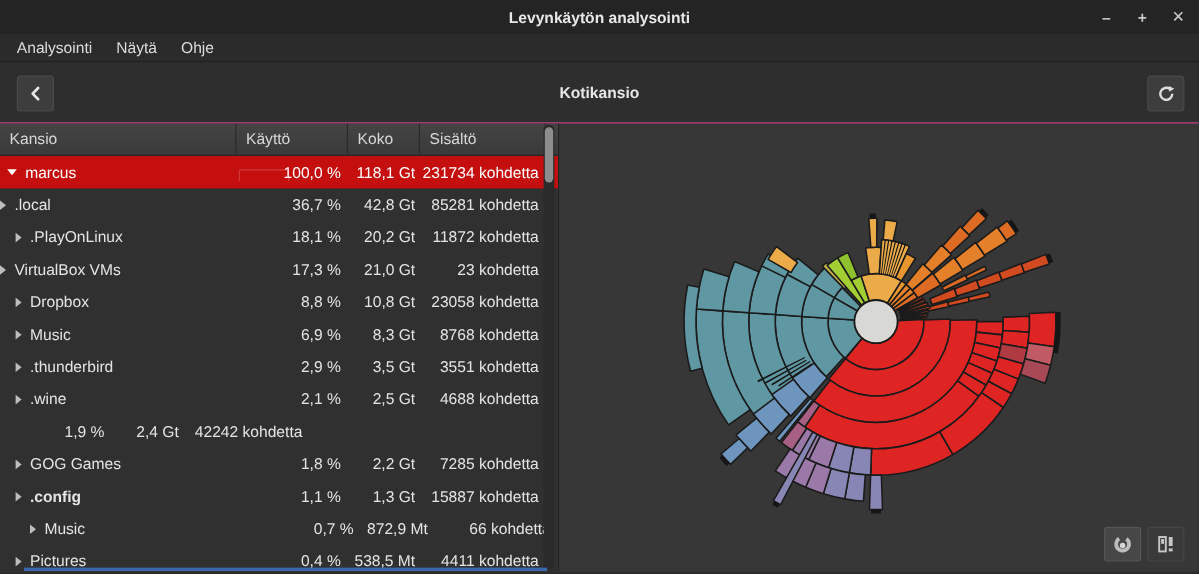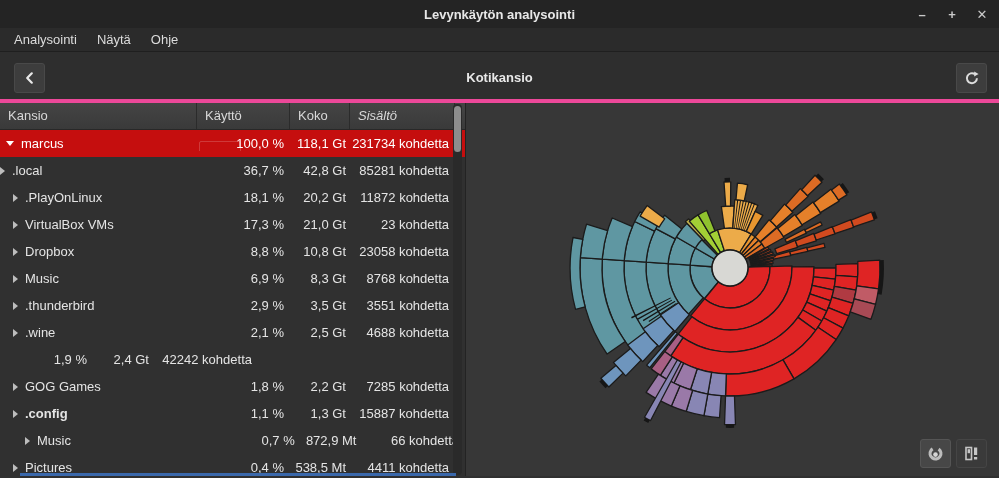--- a/index.html
+++ b/index.html
@@ -16,42 +16,42 @@
   .wctrls span { color:#c9c9c9; font-size:13px; font-weight:bold; width:14px; text-align:center;
     cursor:default; }
 
   
   .menubar { height:24px; background:#2b2b2b; display:flex; align-items:center;
     padding-left:4px; border-bottom:1px solid #1f1f1f; }
   .menubar .mitem { color:#dcdcdc; font-size:13px; padding:3px 10px; }
 
   
   .headerbar { position:relative; height:51px; background:#2e2e2e;
-    border-bottom:4px solid #ec4899; }
+    border-bottom:1px solid #ec4899; }
   .hbtn { position:absolute; width:31px; height:30px; background:#3d3d3d;
     border:1px solid #494949; border-radius:3px; display:flex; align-items:center;
     justify-content:center; }
   .hbtn.back { left:14px; top:11px; }
   .hbtn.reload { right:12px; top:11px; }
   .htitle { position:absolute; left:0; right:0; top:0; height:51px; display:flex;
     align-items:center; justify-content:center; color:#eceprevious8e8; color:#e8e8e8;
     font-size:13px; font-weight:bold; }
 
   
   .main { position:relative; display:flex; height:373px; }
   .tablepane { position:relative; width:466px; height:373px; background:#303030;
     border-right:1px solid #232323; overflow:hidden; }
   .chartpane { position:relative; flex:1; background:#373737; }
 
   
   .thead { display:flex; height:27px; background:linear-gradient(#444,#3a3a3a);
     border-bottom:1px solid #282828; }
   .thead .hc { color:#d8d8d8; font-size:13px; line-height:26px; padding-left:8px;
     border-right:1px solid #2b2b2b; }
-  .hc.c0{ width:197px; } .hc.c1{ width:93px; } .hc.c2{ width:60px; } .hc.c3{ width:105px;font-style:italic; }
+  .hc.c0{ width:197px; } .hc.c1{ width:93px; } .hc.c2{ width:60px; } .hc.c3{ width:105px; }
   .rows { position:relative; }
   .trow { display:flex; height:27px; align-items:center; color:#e4e4e4; font-size:13px; }
   .trow.sel { background:#c50e0e; color:#ffffff; }
   .trow.bold .cname { font-weight:bold; }
   .cell { white-space:nowrap; overflow:hidden; }
   .cn { width:197px; display:flex; align-items:center; }
   .cu { width:93px; text-align:right; padding-right:6px; position:relative; }
   .ck { width:60px; text-align:right; padding-right:4px; }
   .cs { width:105px; text-align:right; padding-right:6px; }
   .arrow { display:inline-block; width:0; height:0; margin-right:7px; }
@@ -144,21 +144,21 @@
           <div class="trow">
             <div class="cell cn" style="padding-left: 13px;">
               <span class="arrow col"></span>
               <span class="cname">.PlayOnLinux</span>
             </div>
             <div class="cell cu">18,1 %</div>
             <div class="cell ck">20,2 Gt</div>
             <div class="cell cs">11872 kohdetta</div>
           </div>
           <div class="trow">
-            <div class="cell cn" style="padding-left: 13px;">
+            <div class="cell cn" style="">
               <span class="arrow col"></span>
               <span class="cname">VirtualBox VMs</span>
             </div>
             <div class="cell cu">17,3 %</div>
             <div class="cell ck">21,0 Gt</div>
             <div class="cell cs">23 kohdetta</div>
           </div>
           <div class="trow">
             <div class="cell cn" style="padding-left: 13px;">
               <span class="arrow col"></span>

